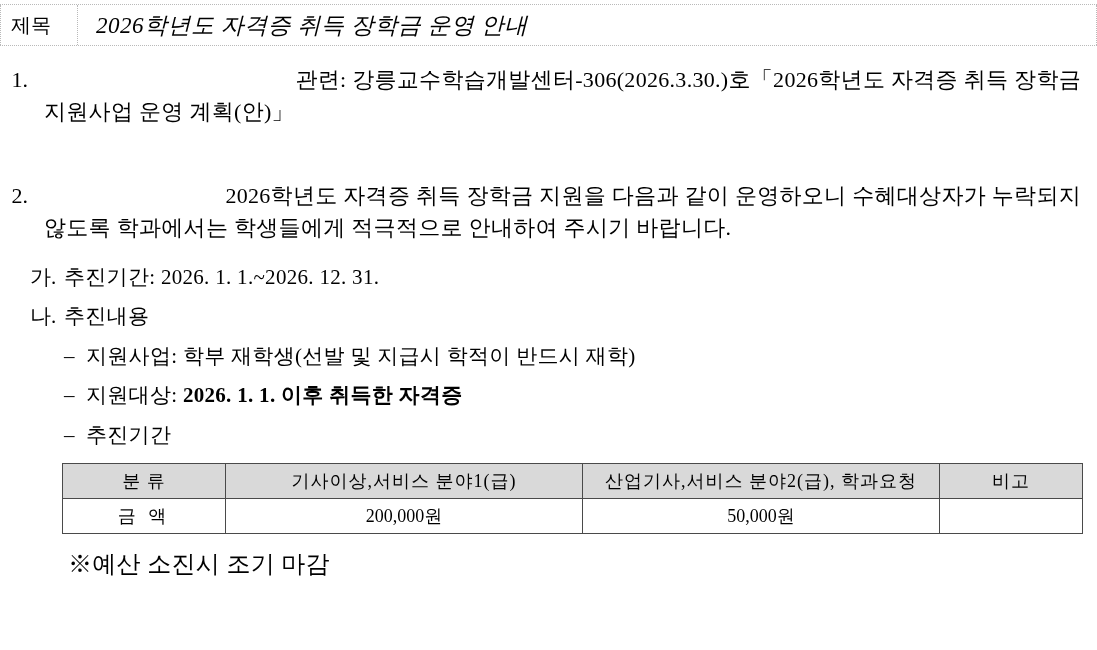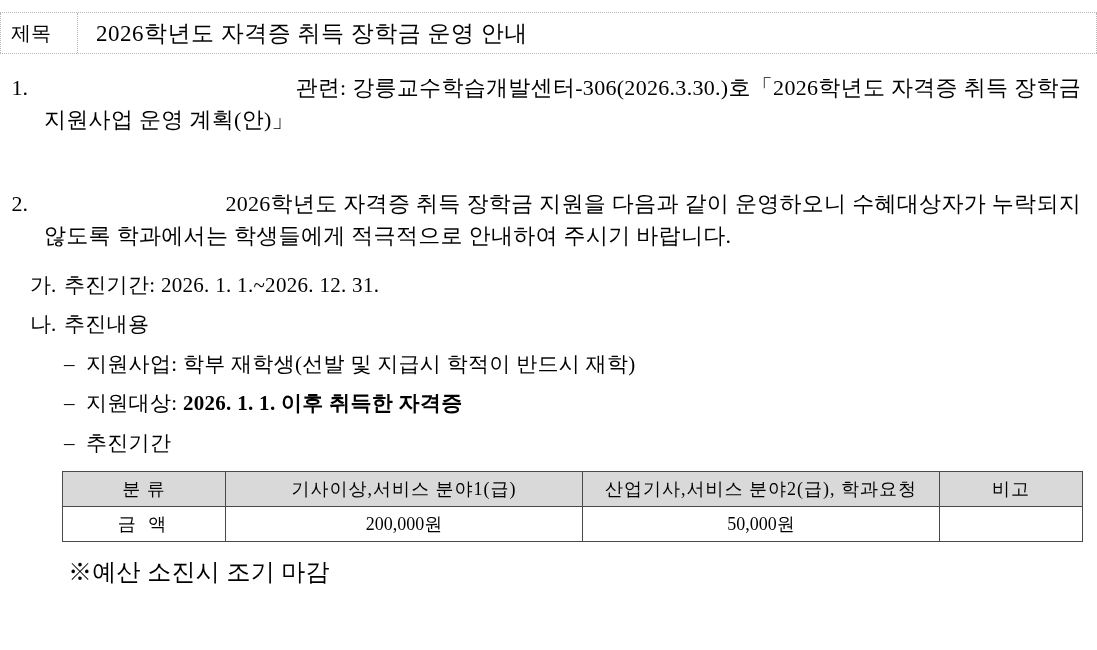--- a/index.html
+++ b/index.html
@@ -22,21 +22,21 @@
     box-sizing: border-box;
   }
 
   
   .title-row {
     display: flex;
     align-items: stretch;
     border-top: 1px dotted #b9b9b9;
     border-bottom: 1px dotted #b9b9b9;
     height: 40px;
-    margin-top: 12px;
+    margin-top: 4px;
   }
   .title-label {
     width: 78px;
     border-right: 1px dotted #b9b9b9;
     border-left: 1px dotted #b9b9b9;
     display: flex;
     align-items: center;
     justify-content: flex-start;
     padding-left: 10px;
     font-size: 20px;
@@ -44,20 +44,21 @@
   }
   .title-value {
     flex: 1;
     display: flex;
     align-items: center;
     padding-left: 18px;
     font-size: 23px;
     letter-spacing: 0.5px;
     box-sizing: border-box;
     border-right: 1px dotted #b9b9b9;
+    font-style: italic;
   }
 
   
   .body {
     padding: 0 16px 0 6px;
   }
   .item {
     display: flex;
     align-items: flex-start;
     font-size: 22px;

